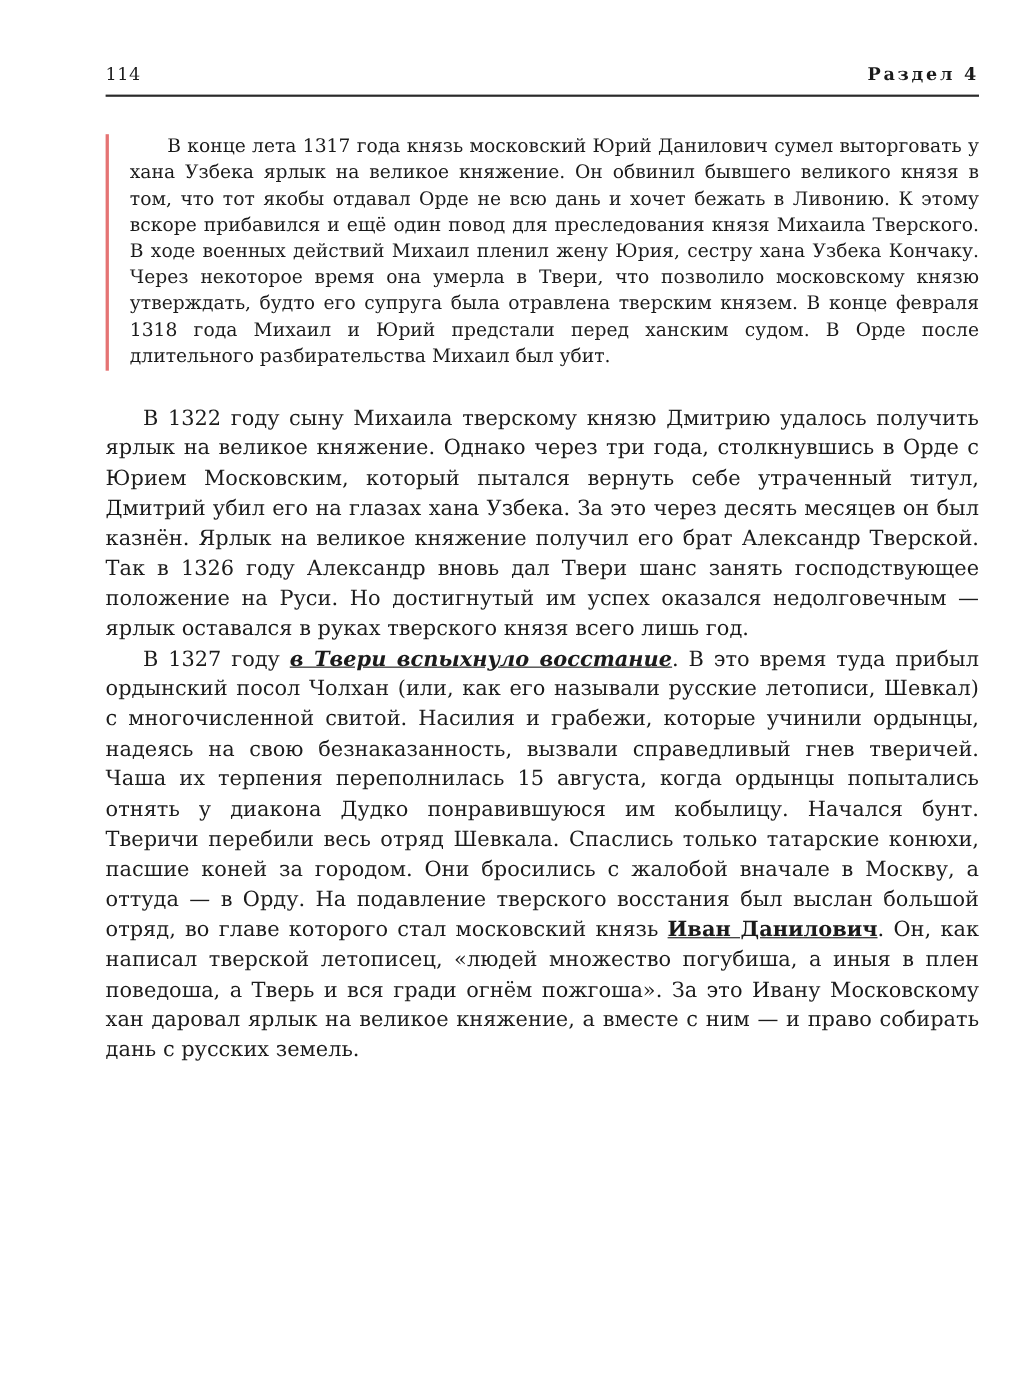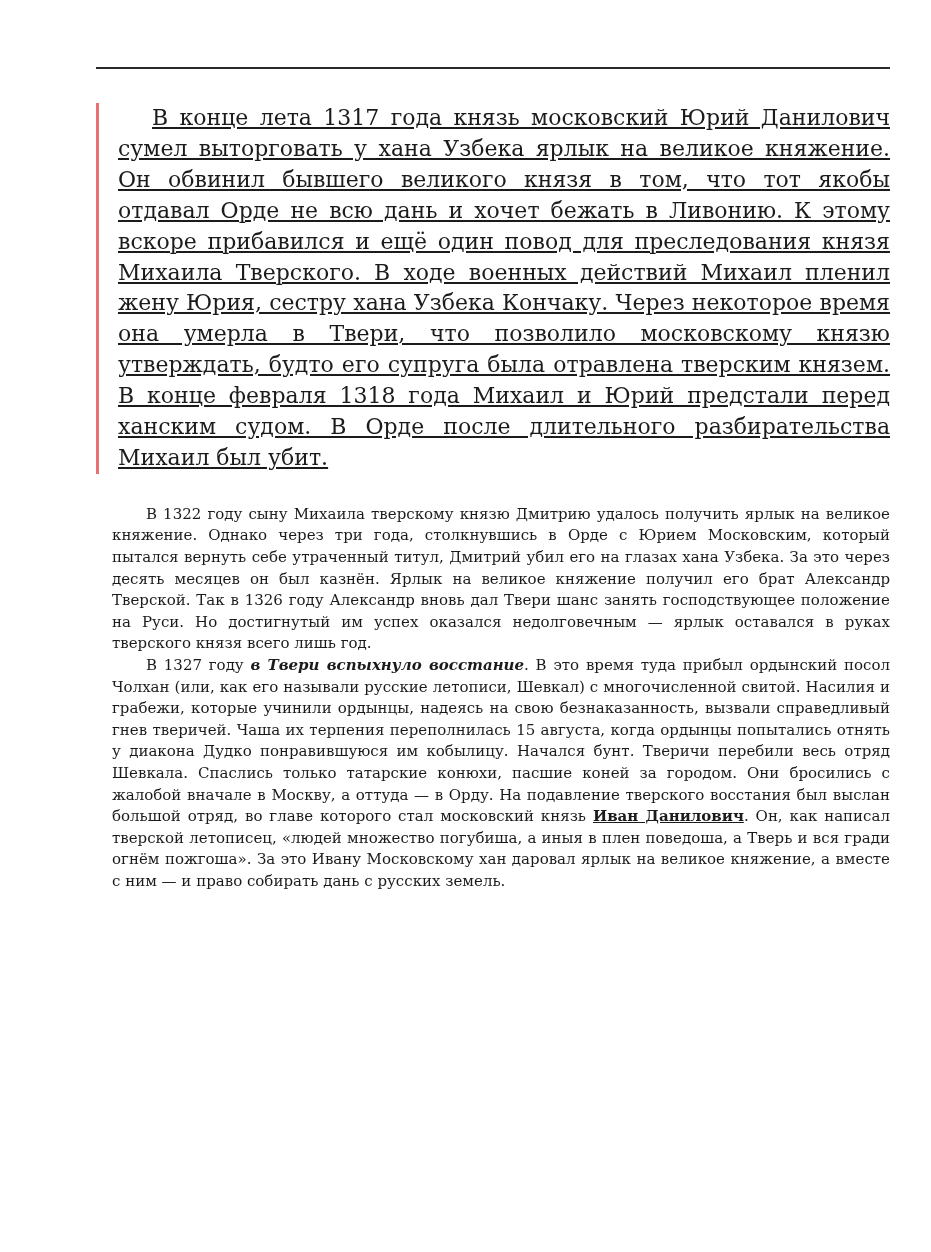--- a/index.html
+++ b/index.html
@@ -33,45 +33,47 @@
   .rule {
     border-bottom: 2.5px solid #2a2a2a;
     margin-top: 9px;
   }
   .quote {
     margin-top: 34px;
     border-left: 3px solid #e57373;
     padding-left: 19px;
   }
   .qpara {
-    font-size: 22px;
+    font-size: 17px;
     line-height: 1.405;
     text-align: justify;
     text-indent: 34px;
-    text-decoration: underline;
   }
   .bodytext {
     margin-top: 30px;
   }
   .para {
-    font-size: 15px;
+    font-size: 19px;
     line-height: 1.44;
     text-align: justify;
     text-indent: 34px;
-    margin-left: 16px;
   }
   .run.normal { font-weight: normal; font-style: normal; }
   .run.bold { font-weight: bold; text-decoration: underline; }
   .run.italic { }
-  .run.bold-italic { font-weight: bold; font-style: italic; }
+  .run.bold-italic { font-weight: bold; font-style: italic; text-decoration: underline; }
 </style>
 </head>
 <body>
 
 <div class="page">
+  <div class="header">
+    <span class="pagenum">114</span>
+    <span class="section">Раздел 4</span>
+  </div>
   <div class="rule"></div>
 
   <div class="quote" style="border-left-color: rgb(229, 115, 115);">
     <p class="qpara"><span class="run normal">В конце лета 1317 года князь московский Юрий Данилович сумел выторговать у хана Узбека ярлык на великое княжение. Он обвинил бывшего великого князя в том, что тот якобы отдавал Орде не всю дань и хочет бежать в Ливонию. К этому вскоре прибавился и ещё один повод для преследования князя Михаила Тверского. В ходе военных действий Михаил пленил жену Юрия, сестру хана Узбека Кончаку. Через некоторое время она умерла в Твери, что позволило московскому князю утверждать, будто его супруга была отравлена тверским князем. В конце февраля 1318 года Михаил и Юрий предстали перед ханским судом. В Орде после длительного разбирательства Михаил был убит.</span></p>
   </div>
 
   <div class="bodytext">
     <p class="para"><span class="run normal">В 1322 году сыну Михаила тверскому князю Дмитрию удалось получить ярлык на великое княжение. Однако через три года, столкнувшись в Орде с Юрием Московским, который пытался вернуть себе утраченный титул, Дмитрий убил его на глазах хана Узбека. За это через десять месяцев он был казнён. Ярлык на великое княжение получил его брат Александр Тверской. Так в 1326 году Александр вновь дал Твери шанс занять господствующее положение на Руси. Но достигнутый им успех оказался недолговечным — ярлык оставался в руках тверского князя всего лишь год.</span></p>
     <p class="para"><span class="run normal">В 1327 году </span><span class="run bold-italic">в Твери вспыхнуло восстание</span><span class="run normal">. В это время туда прибыл ордынский посол Чолхан (или, как его называли русские летописи, Шевкал) с многочисленной свитой. Насилия и грабежи, которые учинили ордынцы, надеясь на свою безнаказанность, вызвали справедливый гнев тверичей. Чаша их терпения переполнилась 15 августа, когда ордынцы попытались отнять у диакона Дудко понравившуюся им кобылицу. Начался бунт. Тверичи перебили весь отряд Шевкала. Спаслись только татарские конюхи, пасшие коней за городом. Они бросились с жалобой вначале в Москву, а оттуда — в Орду. На подавление тверского восстания был выслан большой отряд, во главе которого стал московский князь </span><span class="run bold">Иван Данилович</span><span class="run normal">. Он, как написал тверской летописец, «людей множество погубиша, а иныя в плен поведоша, а Тверь и вся гради огнём пожгоша». За это Ивану Московскому хан даровал </span><span class="run italic">ярлык на великое княжение</span><span class="run normal">, а вместе с ним — и </span><span class="run italic">право собирать дань с русских земель.</span></p>
   </div>

